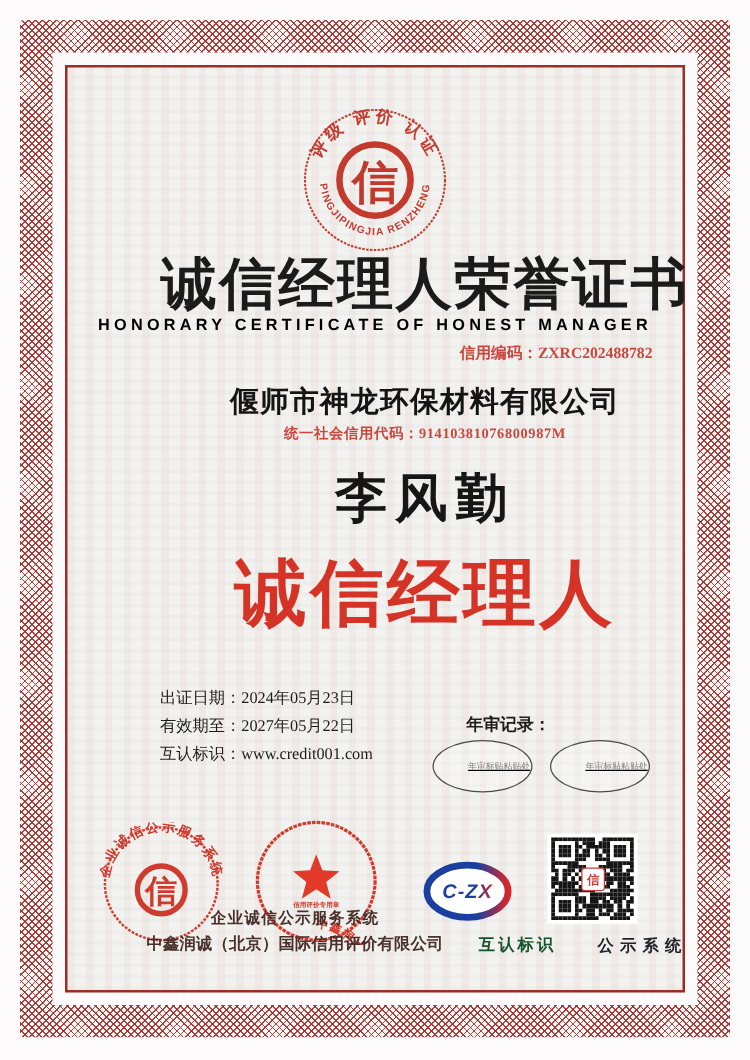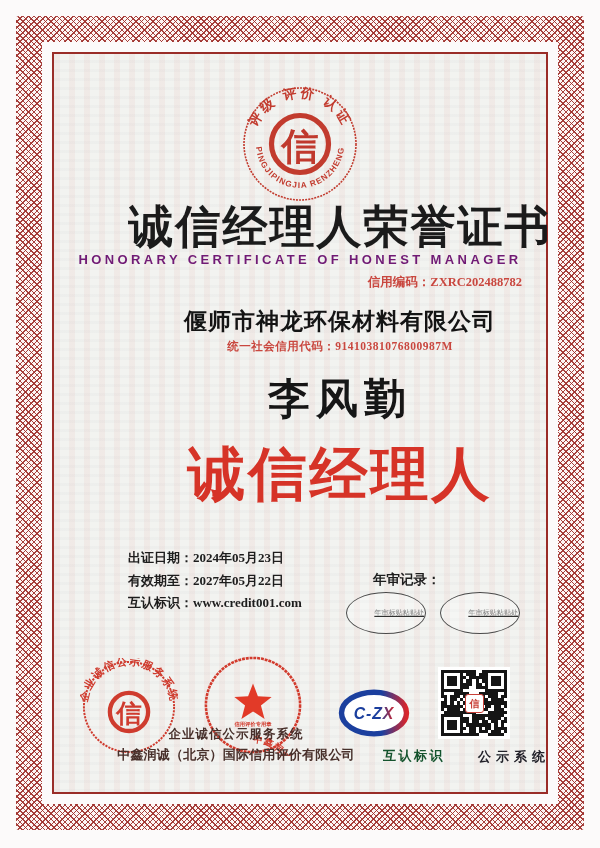--- a/index.html
+++ b/index.html
@@ -15,28 +15,28 @@
   .lace-hole{position:absolute;left:42px;top:42px;right:42px;bottom:44px;background:#fcfafa;}
   .frame{position:absolute;left:52px;top:52px;right:52px;bottom:54px;border:2.5px solid #9a2d28;
     background:
       repeating-linear-gradient(90deg, rgba(228,178,172,.14) 0 6px, rgba(255,255,255,0) 6px 15px),
       repeating-linear-gradient(0deg, rgba(196,200,204,.10) 0 3px, rgba(255,255,255,0) 3px 9px),
       #f2f3f0;}
   .abs{position:absolute;}
   .ctr{left:0;width:600px;text-align:center;}
   .serif{font-family:"Liberation Serif","DejaVu Serif",serif;padding-left:40px;}
   .title{top:197px;font-size:45px;font-weight:900;color:#1b1b1b;letter-spacing:2px;}
-  .subtitle{top:252px;font-size:13px;font-weight:700;color:#701a75;letter-spacing:3.4px;}
+  .subtitle{top:252px;font-size:13px;font-weight:700;color:#000000;letter-spacing:3.4px;}
   .creditcode{top:274px;right:78px;font-size:12.5px;font-weight:700;color:#c9473f;}
   .company{top:306px;font-size:23px;font-weight:900;color:#141414;letter-spacing:1px;}
   .uscc{top:339px;font-size:11.5px;font-weight:700;color:#c9473f;letter-spacing:.5px;}
   .person{top:371px;font-size:42px;font-weight:900;color:#161616;letter-spacing:6px;}
   .award{top:436px;font-size:58px;font-weight:900;color:#d63327;letter-spacing:3px;}
   .info{left:88px;top:547px;font-size:13px;color:#1d1d1d;}
-  .info .row{height:22.5px;line-height:22.5px;font-weight:700;}
+  .info .row{height:22.5px;line-height:22.5px;font-weight:400;}
   .annual-label{left:333px;top:571px;font-size:13.5px;font-weight:700;color:#1d1d1d;}
   .sticker{width:78px;height:40px;border:1.2px solid #4a4a4a;border-radius:50%;
     display:flex;align-items:center;justify-content:flex-end;background:rgba(255,255,255,.25);text-decoration:underline;}
   .sticker span{font-size:7.5px;color:#7c7c7c;transform:scale(.95);white-space:nowrap;}
   .org-lines{left:58px;top:726px;width:276px;text-align:center;color:#48302b;}
   .org-lines .l1{font-size:12.5px;font-weight:700;letter-spacing:1px;}
   .org-lines .l2{font-size:13px;font-weight:700;margin-top:3px;letter-spacing:.2px;}
   .mutual-label{left:334px;top:747px;width:80px;text-align:center;font-size:13px;font-weight:700;color:#14532d;letter-spacing:2.5px;}
   .qr{left:438px;top:667px;width:72px;height:72px;background:#fff;padding:3px;box-sizing:border-box;
     display:grid;grid-template-columns:repeat(21,1fr);grid-template-rows:repeat(21,1fr);}

